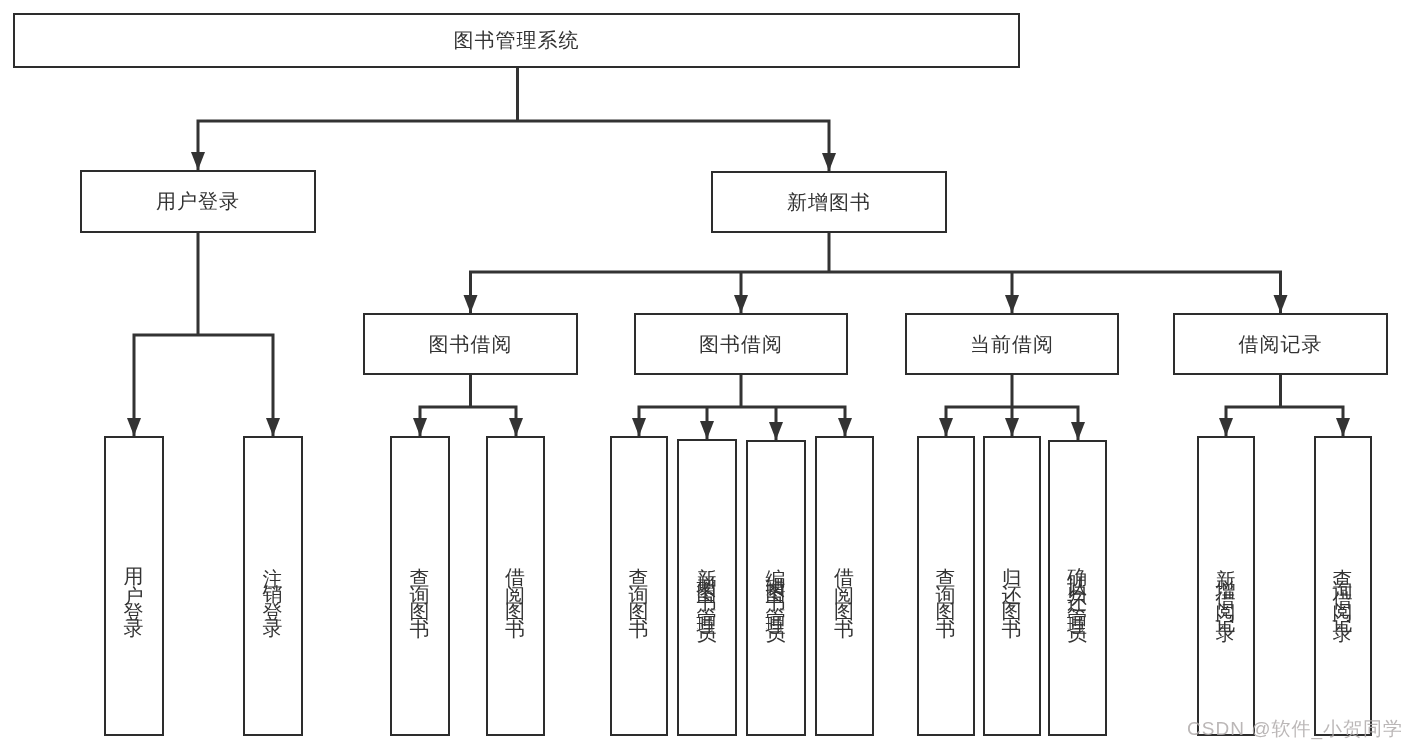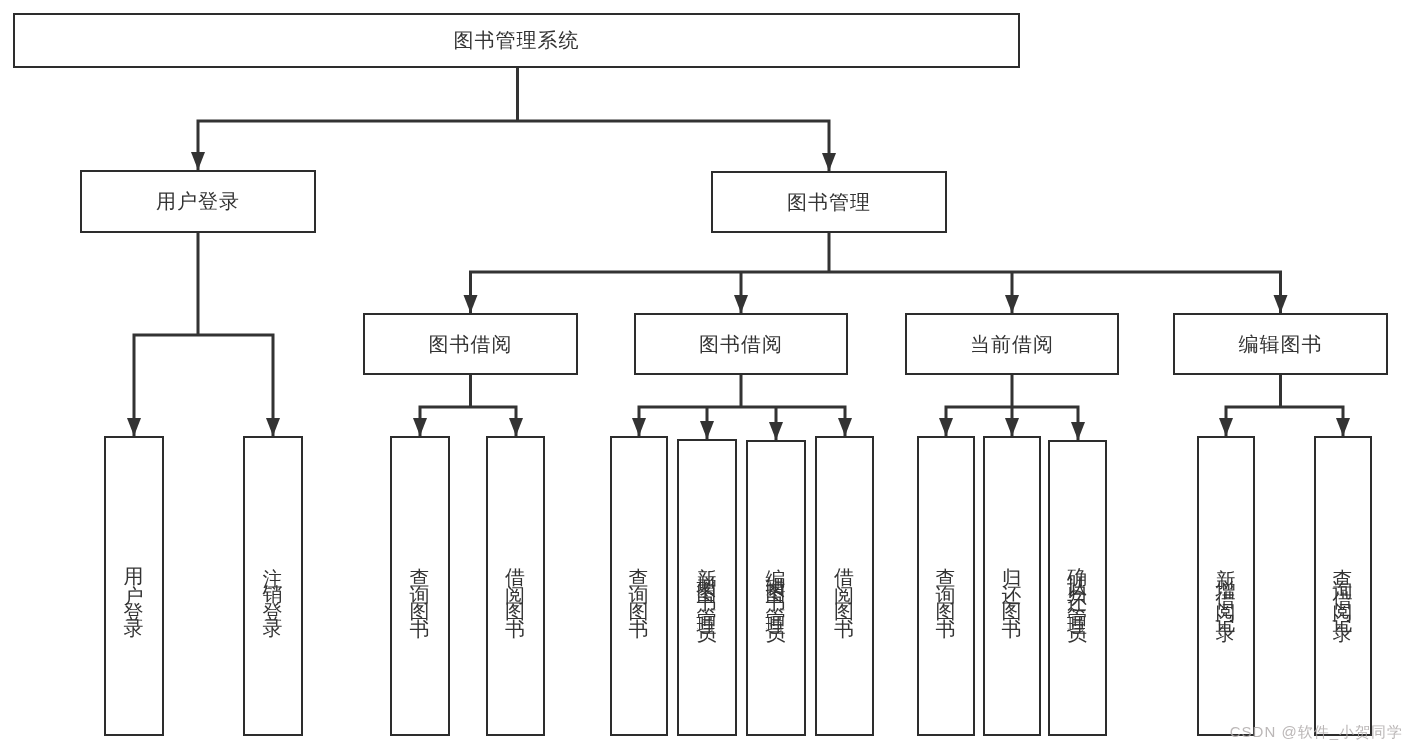--- a/index.html
+++ b/index.html
@@ -43,21 +43,21 @@
   .vtext {
     writing-mode: vertical-rl;
     text-orientation: mixed;
     font-size: 20px;
     line-height: 1;
   }
   .watermark {
     position: absolute;
     right: 2px;
     bottom: 5px;
-    font-size: 15px;
+    font-size: 19px;
     color: rgba(175, 170, 170, 0.85);
     letter-spacing: 1px;
     z-index: 5;
     white-space: nowrap;
   }
 </style>
 </head>
 <body>
 
 <div class="stage">
@@ -102,34 +102,34 @@
   </svg>
 
   <div class="box" style="left:13px;top:13px;width:1007px;height:55px;">
     <span class="hlabel">图书管理系统</span>
   </div>
 
   <div class="box" style="left:80px;top:170px;width:236px;height:63px;">
     <span class="hlabel">用户登录</span>
   </div>
   <div class="box" style="left:711px;top:171px;width:236px;height:62px;">
-    <span class="hlabel">图书管理</span>
+    <span class="hlabel">新增图书</span>
   </div>
 
   <div class="box" style="left:363px;top:313px;width:215px;height:62px;">
     <span class="hlabel">图书借阅</span>
   </div>
   <div class="box" style="left:634px;top:313px;width:214px;height:62px;text-align:right;">
     <span class="hlabel">图书借阅</span>
   </div>
   <div class="box" style="left:905px;top:313px;width:214px;height:62px;">
     <span class="hlabel">当前借阅</span>
   </div>
   <div class="box" style="left:1173px;top:313px;width:215px;height:62px;">
-    <span class="hlabel">编辑图书</span>
+    <span class="hlabel">借阅记录</span>
   </div>
 
   <div class="box" style="left:104px;top:436px;width:60px;height:300px;">
     <span class="vtext" style="letter-spacing: 17px;">用户登录</span>
   </div>
   <div class="box" style="left:243px;top:436px;width:60px;height:300px;">
     <span class="vtext" style="letter-spacing: 17px;">注销登录</span>
   </div>
 
   <div class="box" style="left:390px;top:436px;width:60px;height:300px;">

